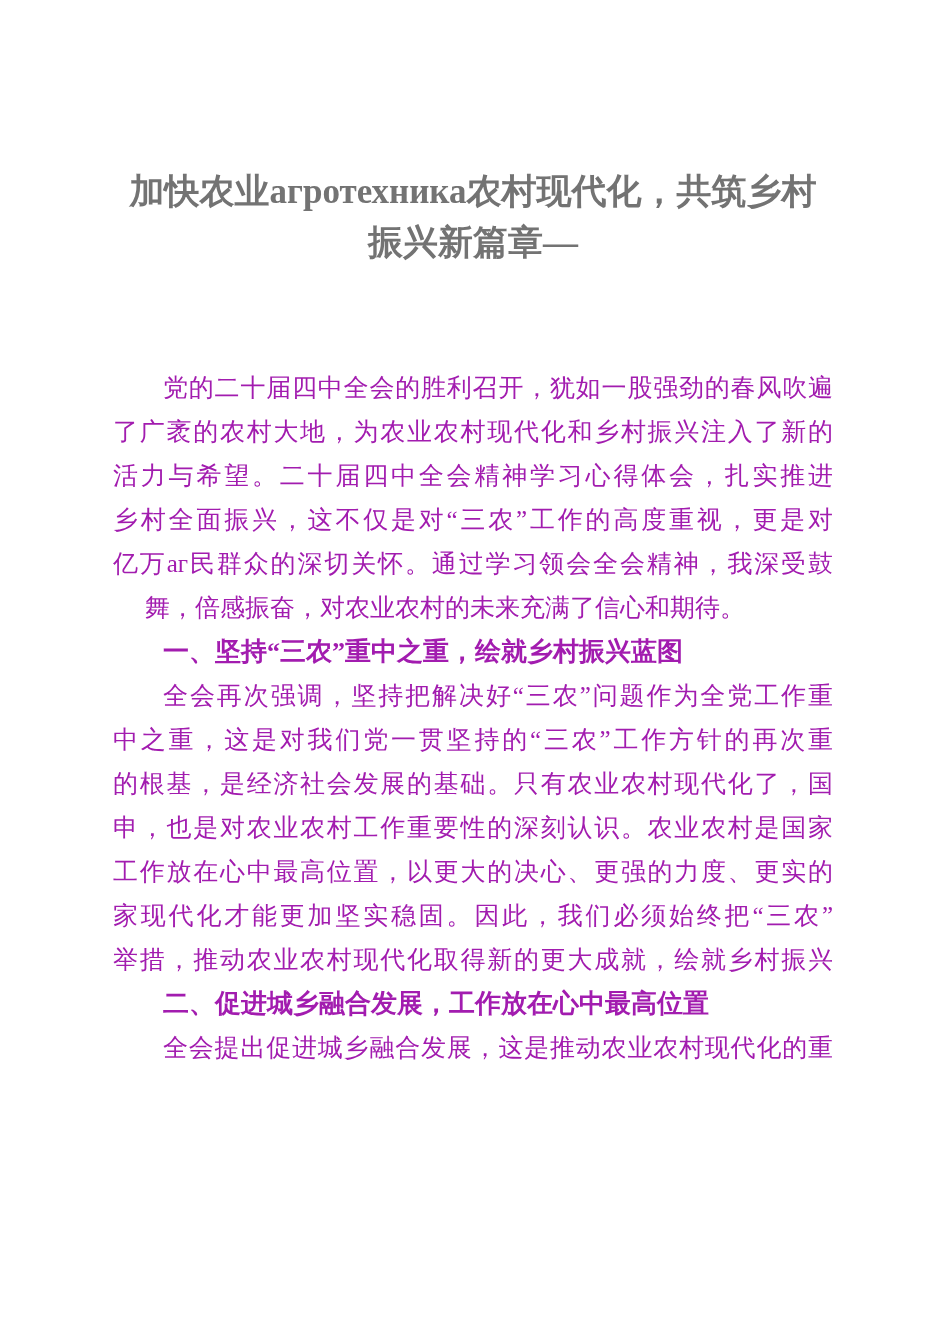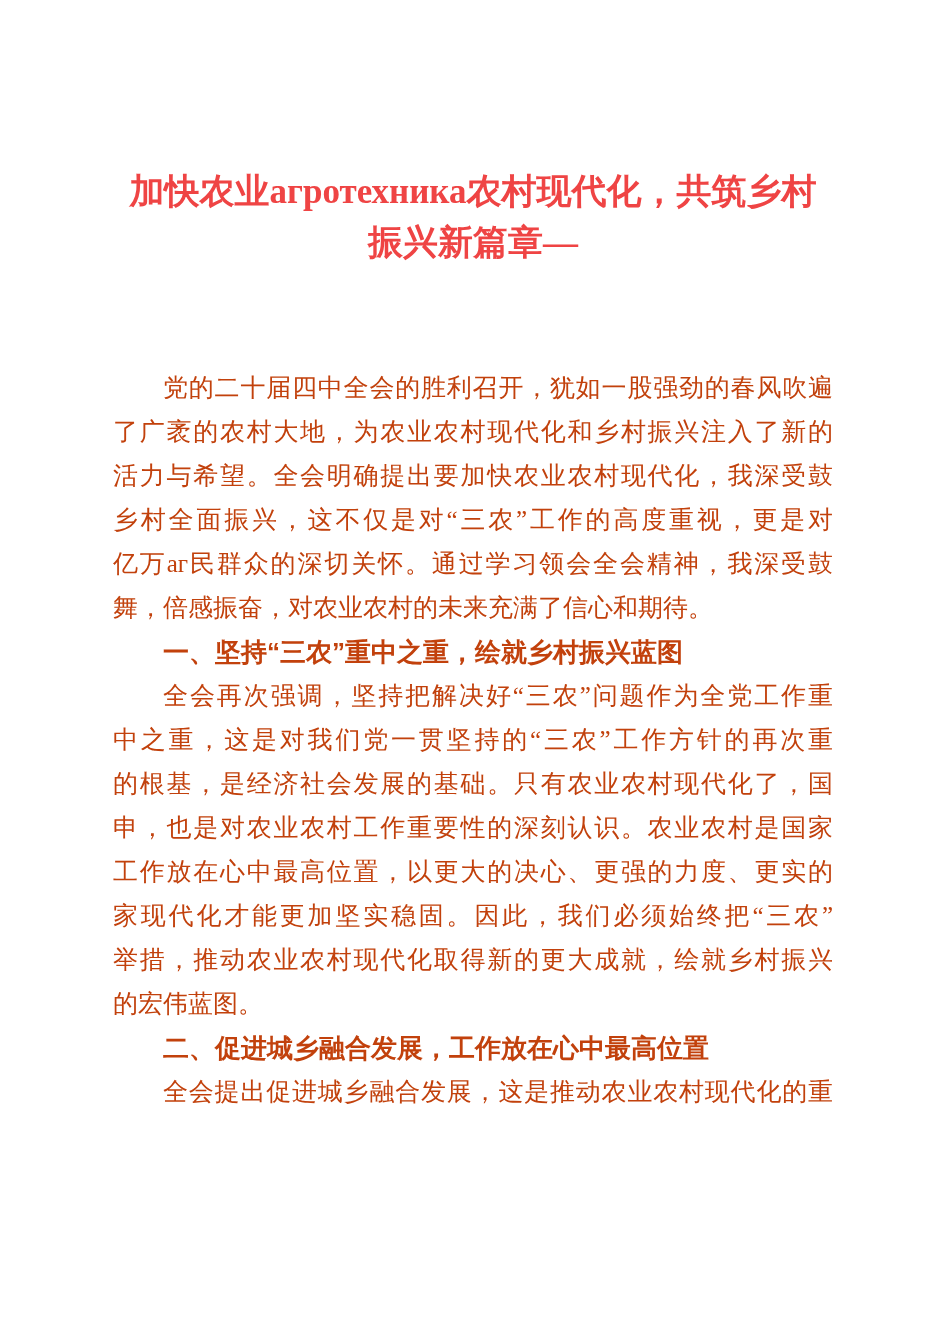--- a/index.html
+++ b/index.html
@@ -16,91 +16,91 @@
   }
   .content {
     position: absolute;
     left: 113px;
     top: 0;
     width: 720px;
   }
   .doc-title {
     margin: 166px 0 0 0;
     padding: 0;
-    color: #ef4444;
+    color: #737373;
     font-family: "Liberation Serif", serif;
     font-weight: bold;
     font-size: 35px;
     line-height: 51px;
     text-align: center;
   }
   .doc-body {
     margin-top: 98px;
   }
   .block {
     margin: 0;
     padding: 0;
   }
   .line {
     height: 44px;
     line-height: 44px;
     font-size: 25px;
-    color: #c2410c;
+    color: #a21caf;
     font-family: "Liberation Serif", serif;
     white-space: normal;
     overflow: visible;
   }
   .body-line {
     text-align: justify;
     text-align-last: justify;
   }
   .body-line.final {
     text-align: center;
     text-align-last: left;
+    margin-left: 32px;
   }
   .indent {
     text-indent: 50px;
   }
   .heading .line {
-    font-family: Liberation Sans, sans-serif;
+    font-family: Liberation Serif, serif;
     font-weight: bold;
     font-size: 26px;
     text-align: left;
     text-align-last: left;
   }
 </style>
 </head>
 <body>
 
 <div class="page">
   <div class="content">
     <div class="doc-title">
       <div class="title-line">加快农业агротехника农村现代化，共筑乡村振兴新篇章—</div>
     </div>
     <div class="doc-body">
         <div class="block paragraph">
           <div class="line body-line indent">党的二十届四中全会的胜利召开，犹如一股强劲的春风吹遍</div>
           <div class="line body-line">了广袤的农村大地，为农业农村现代化和乡村振兴注入了新的</div>
-          <div class="line body-line">活力与希望。全会明确提出要加快农业农村现代化，我深受鼓</div>
+          <div class="line body-line">活力与希望。二十届四中全会精神学习心得体会，扎实推进</div>
           <div class="line body-line">乡村全面振兴，这不仅是对“三农”工作的高度重视，更是对</div>
           <div class="line body-line">亿万аг民群众的深切关怀。通过学习领会全会精神，我深受鼓</div>
           <div class="line body-line final">舞，倍感振奋，对农业农村的未来充满了信心和期待。</div>
         </div>
         <div class="block heading">
           <div class="line indent">一、坚持“三农”重中之重，绘就乡村振兴蓝图</div>
         </div>
         <div class="block paragraph">
           <div class="line body-line indent">全会再次强调，坚持把解决好“三农”问题作为全党工作重</div>
           <div class="line body-line">中之重，这是对我们党一贯坚持的“三农”工作方针的再次重</div>
           <div class="line body-line">的根基，是经济社会发展的基础。只有农业农村现代化了，国</div>
           <div class="line body-line">申，也是对农业农村工作重要性的深刻认识。农业农村是国家</div>
           <div class="line body-line">工作放在心中最高位置，以更大的决心、更强的力度、更实的</div>
           <div class="line body-line">家现代化才能更加坚实稳固。因此，我们必须始终把“三农”</div>
           <div class="line body-line">举措，推动农业农村现代化取得新的更大成就，绘就乡村振兴</div>
-          <div class="line body-line final">的宏伟蓝图。</div>
         </div>
         <div class="block heading">
           <div class="line indent">二、促进城乡融合发展，工作放在心中最高位置</div>
         </div>
         <div class="block paragraph">
           <div class="line body-line indent">全会提出促进城乡融合发展，这是推动农业农村现代化的重</div>
         </div>
       </div>
   </div>
 </div>

